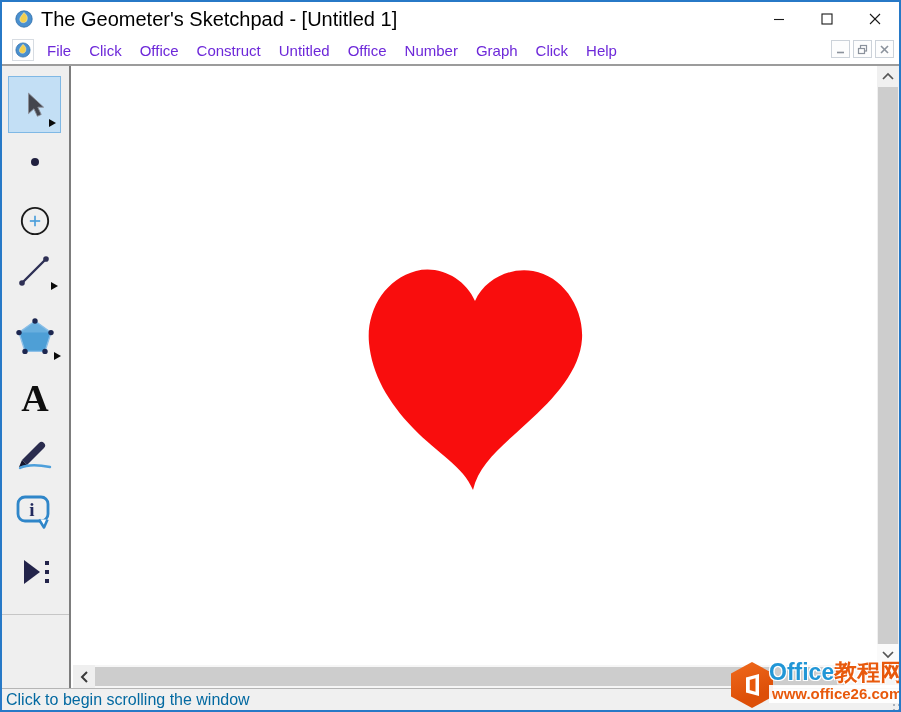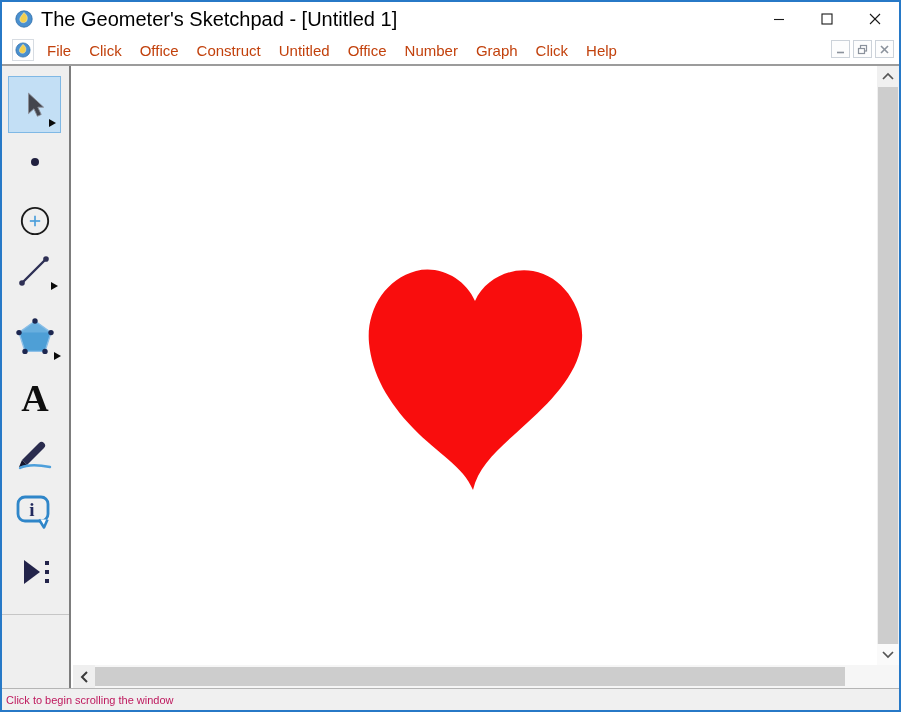--- a/index.html
+++ b/index.html
@@ -15,21 +15,21 @@
   .title-bar { position:absolute; left:0; top:0; width:897px; height:34px; background:#fff; display:flex; align-items:center; }
   .app-icon { width:18px; height:18px; margin-left:13px; flex:0 0 auto; }
   .title-text { margin-left:8px; font-size:20px; color:#000; white-space:nowrap; }
   .win-controls { position:absolute; right:0; top:0; height:34px; display:flex; }
   .win-btn { width:48px; height:34px; display:flex; align-items:center; justify-content:center; background:#fff; }
 
   
   .menu-bar { position:absolute; left:0; top:34px; width:897px; height:28px; background:#fff; display:flex; align-items:center; }
   .menu-icon-box { width:22px; height:22px; margin-left:10px; border:1px solid #d7dce2; display:flex; align-items:center; justify-content:center; }
   .menu-items { display:flex; margin-left:4px; }
-  .menu-item { padding:4px 9px; font-size:15px; color:#c2410c; cursor:default; }
+  .menu-item { padding:4px 9px; font-size:15px; color:#6d28d9; cursor:default; }
   .mdi-controls { position:absolute; right:5px; top:4px; display:flex; gap:3px; }
   .mdi-btn { width:19px; height:18px; border:1px solid #ccd2d9; background:#fdfdfd; display:flex; align-items:center; justify-content:center; }
 
   .menu-separator { position:absolute; left:0; top:62px; width:897px; height:2px; background:#9c9c9c; }
 
   
   .toolbox { position:absolute; left:0; top:64px; width:69px; height:622px; background:#efefef; border-right:2px solid #7d7d7d; }
   .tool { position:absolute; display:flex; align-items:center; justify-content:center; cursor:pointer; }
   .tool.selected { background:#C3DFF5; border:1px solid #7FB8E5; }
   .tool-sel    { left:6px;  top:10px;  width:53px; height:57px; }
@@ -54,21 +54,21 @@
   .v-thumb { position:absolute; left:1px; top:21px; width:20px; height:557px; background:#cdcdcd; }
   .sb-btn { position:absolute; left:0; width:22px; height:21px; display:flex; align-items:center; justify-content:center; background:#f0f0f0; }
   .sb-btn.up { top:0; } .sb-btn.down { top:578px; background:#fafafa; }
 
   .h-scrollbar { position:absolute; left:71px; top:663px; width:826px; height:23px; background:#f6f6f6; }
   .h-left-btn { position:absolute; left:0; top:0; width:22px; height:23px; display:flex; align-items:center; justify-content:center; background:#efefef; }
   .h-thumb { position:absolute; left:22px; top:2px; width:750px; height:19px; background:#cdcdcd; }
 
   
   .status-bar { position:absolute; left:0; top:686px; width:897px; height:22px; background:#f0f0f0; border-top:1px solid #b5b5b5; display:flex; align-items:center; }
-  .status-text { font-size:11px; color:#be185d; margin-left:4px; white-space:nowrap; }
+  .status-text { font-size:16px; color:#0369a1; margin-left:4px; white-space:nowrap; }
 
   
   .watermark { position:absolute; right:0px; bottom:0px; width:170px; height:50px; z-index:60; }
   .wm-hex { position:absolute; left:2px; top:2px; width:42px; height:46px; background:linear-gradient(160deg,#f06a1d 0%,#dd4f08 70%); clip-path:polygon(50% 0,100% 25%,100% 75%,50% 100%,0 75%,0 25%); display:flex; align-items:center; justify-content:center; }
   .wm-text { position:absolute; left:40px; top:0px; width:130px; text-align:left; }
   .wm-brand { font-size:23px; font-weight:700; line-height:25px; white-space:nowrap;
       text-shadow:-1px -1px 0 #fff,1px -1px 0 #fff,-1px 1px 0 #fff,1px 1px 0 #fff; }
   .wm-brand .blue { color:#2196D6; } .wm-brand .orange { color:#E8590C; }
   .wm-url { display:inline-block; font-size:15px; font-weight:700; color:#E8590C; background:rgba(255,255,255,0.92); padding:0 3px 1px 3px; line-height:17px; white-space:nowrap; }
   .wm-dots { position:absolute; right:4px; bottom:4px; width:2px; height:2px; background:#aab1ba;
@@ -250,14 +250,28 @@
           <polyline points="7,2 2,7 7,12" fill="none" stroke="#3a3a3a" stroke-width="2"></polyline>
         </svg>
     </div>
     <div class="h-thumb"></div>
   </div>
 
   <div class="status-bar">
     <span class="status-text">Click to begin scrolling the window</span>
   </div>
 
+  <div class="watermark">
+    <div class="wm-hex">
+      <svg width="22" height="24" viewBox="0 0 22 24">
+        <polygon points="5,4.5 18,1 18,23 5,19.5" fill="#ffffff"></polygon>
+        <polygon points="8.5,7 14.5,5.2 14.5,18.8 8.5,17" fill="#e8590c"></polygon>
+        <polygon points="5,4.5 8.5,7 8.5,17 5,19.5" fill="#ffffff"></polygon>
+      </svg>
+    </div>
+    <div class="wm-text">
+      <div class="wm-brand"><span class="blue">Office</span><span class="orange">教程网</span></div>
+      <span class="wm-url">www.office26.com</span>
+    </div>
+    <div class="wm-dots"></div>
+  </div>
 
 </div>
 
 </body></html>

